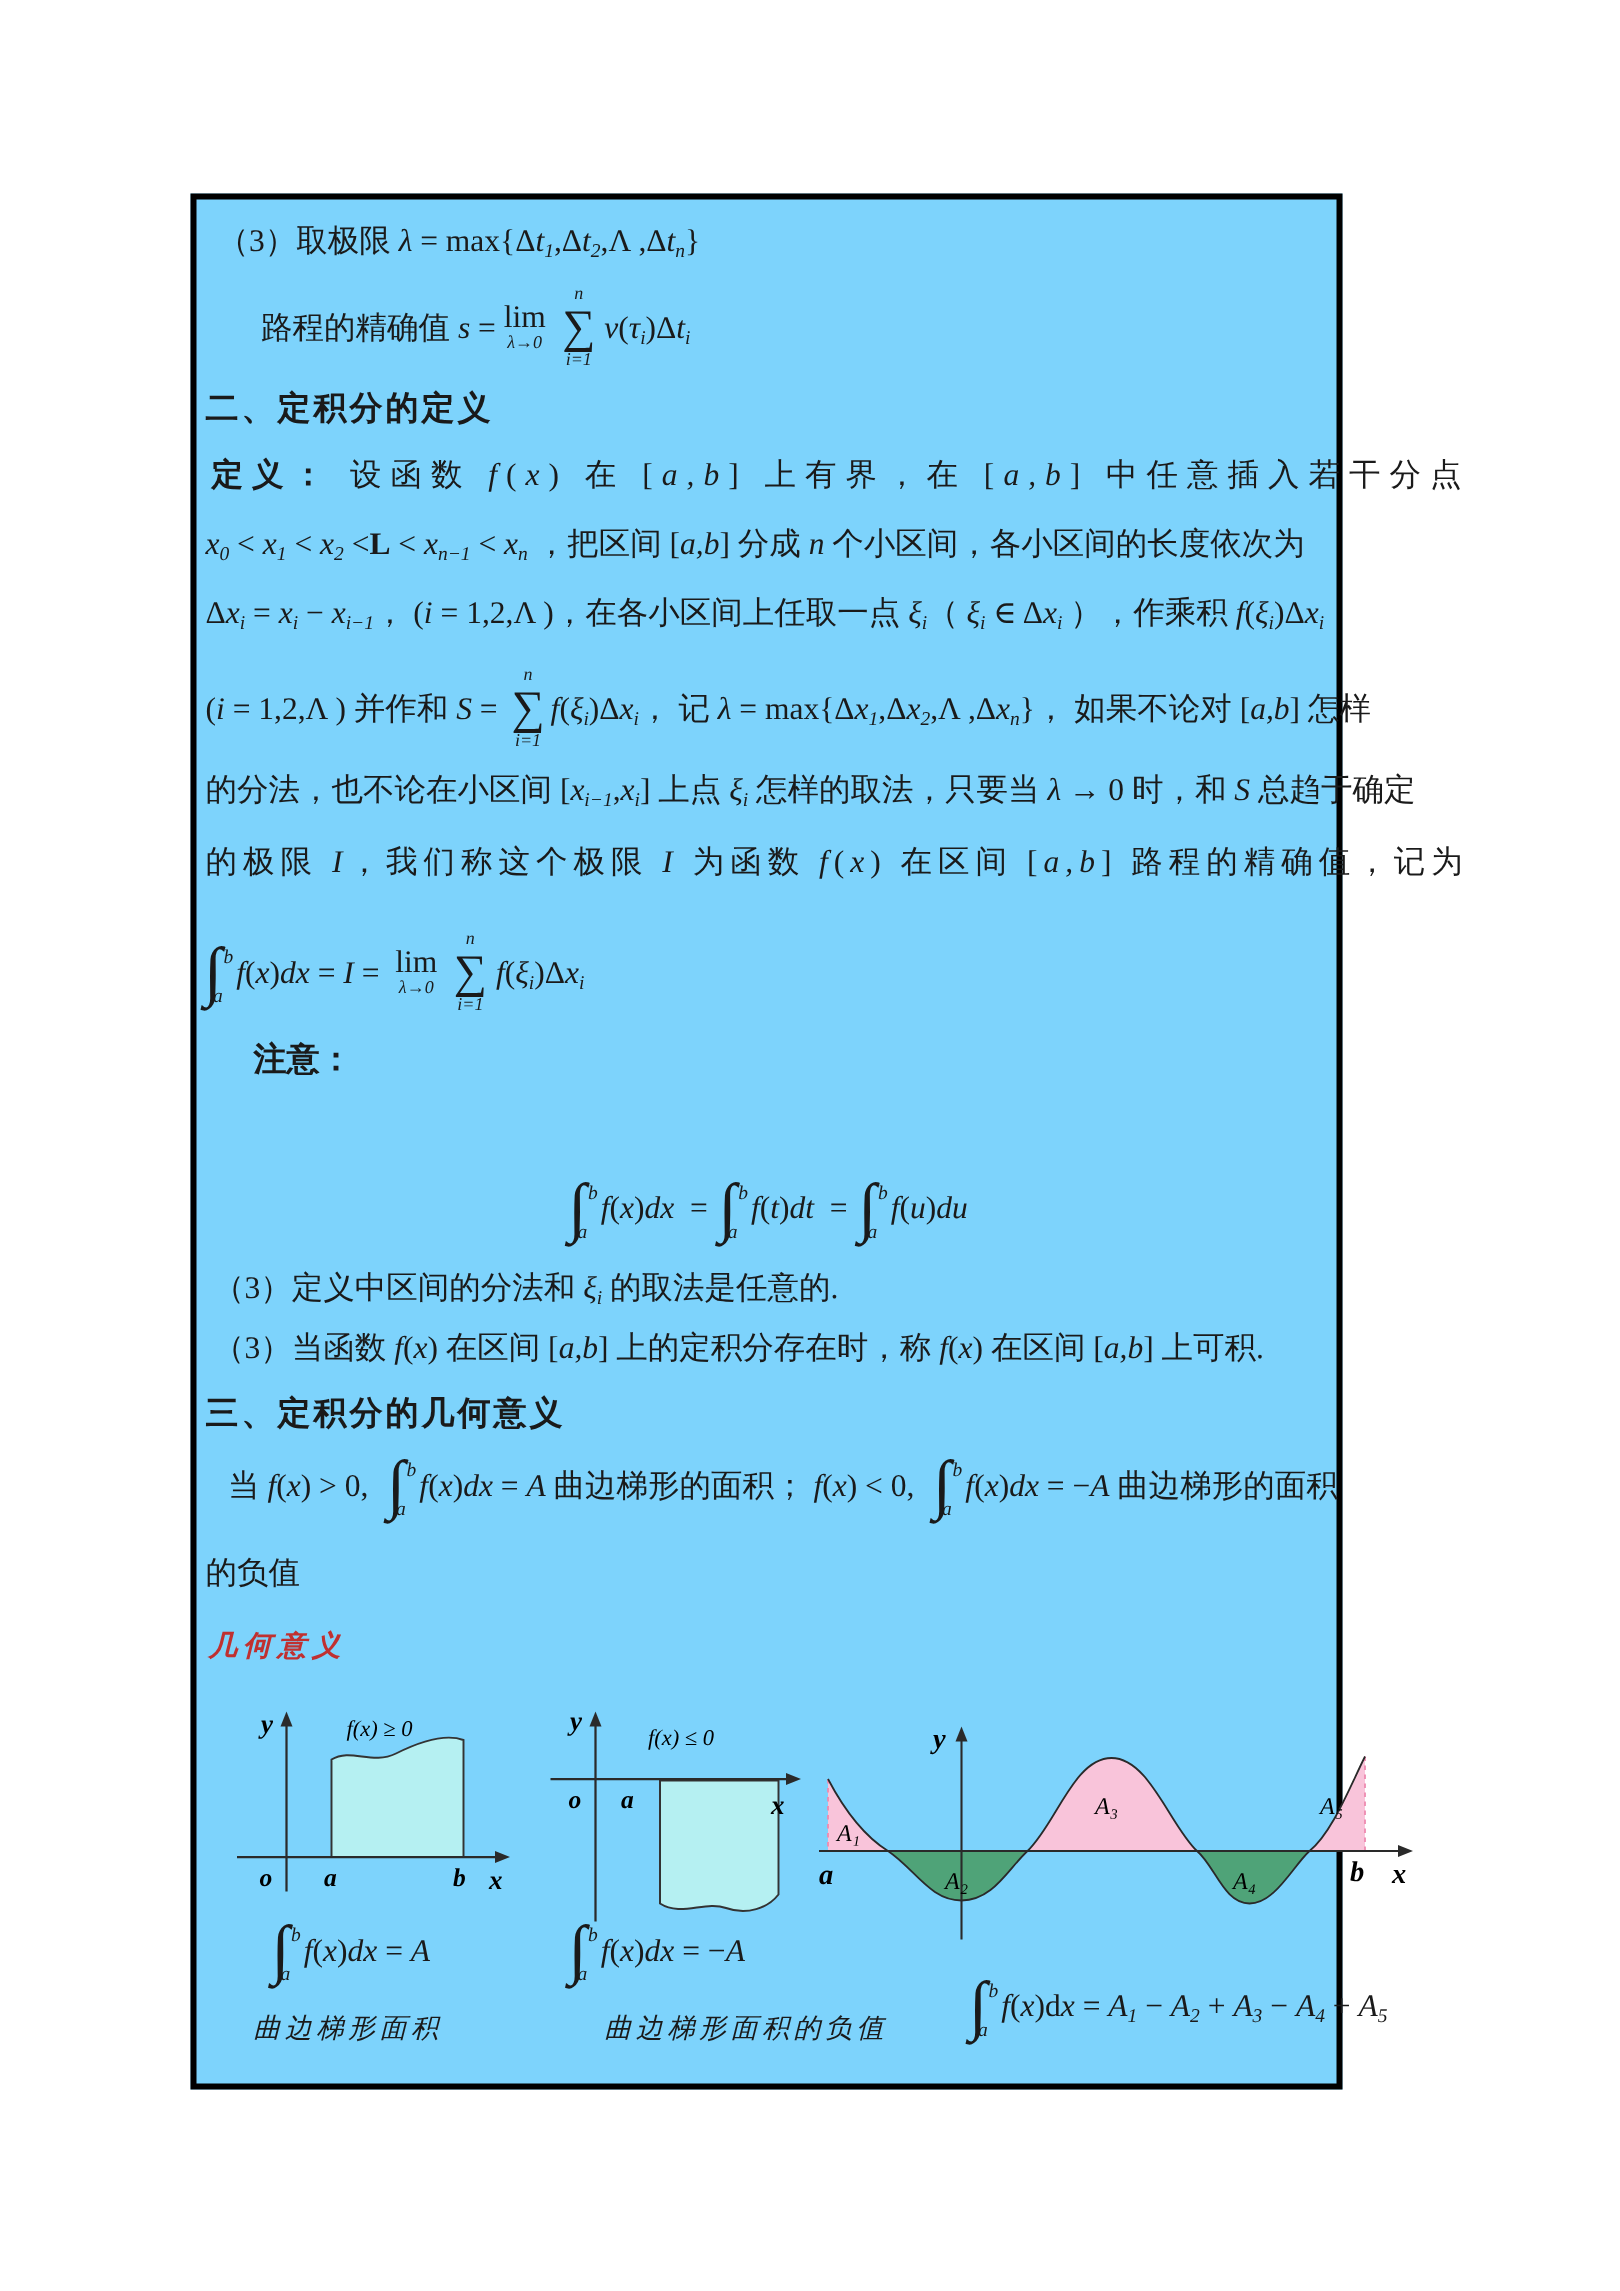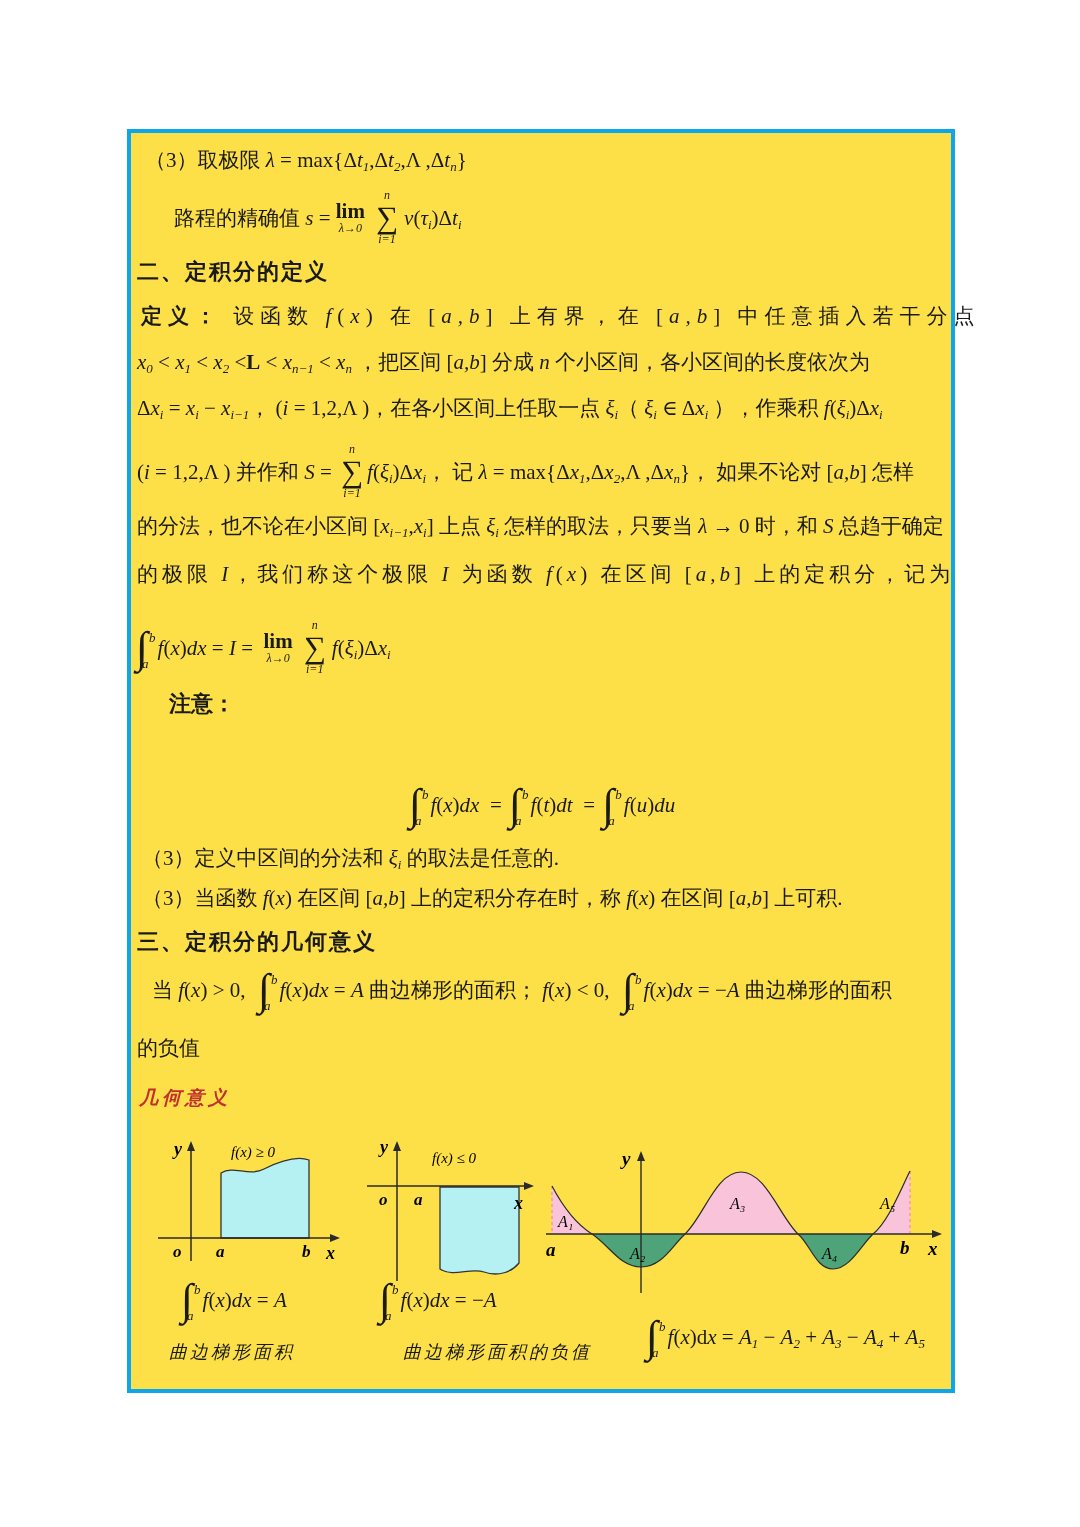--- a/index.html
+++ b/index.html
@@ -1,72 +1,72 @@
 <!DOCTYPE html>
 <html><head>
 <meta charset="utf-8">
 <style>
   html,body { margin:0; padding:0; }
   body {
     width:1080px; height:1527px; background:#ffffff; position:relative;
     font-family:"Liberation Serif","DejaVu Serif",serif; color:#1a1a1a;
   }
   .page-box {
-    position:absolute; left:127px; top:129px; width:828px; height:1264px;
-    border:4px solid #0ea5e9; box-sizing:border-box; background:#fde047;
+    position:absolute; left:127px; top:129px; width:768px; height:1264px;
+    border:4px solid #000000; box-sizing:border-box; background:#7dd3fc;
   }
   .line {
     position:absolute; display:flex; align-items:center;
     white-space:pre; font-size:21px; line-height:26px;
   }
   .heading { font-weight:bold; font-size:22px; letter-spacing:2px; font-family:"Liberation Sans","DejaVu Sans",sans-serif; }
   .wide { letter-spacing:6px; }
   .wide2 { letter-spacing:4px; }
-  .bold { font-weight:bold;font-family:Liberation Mono, monospace; }
+  .bold { font-weight:bold; }
   .red-label { color:#c03030; font-weight:bold; font-style:italic; font-size:19px; letter-spacing:4px; }
   .caption { font-style:italic; font-size:18px; letter-spacing:3px; }
   .centered { left:0; width:100%; justify-content:center; }
 
   
   .tk-r { font-style:normal; }
   .tk-i { font-style:italic; }
   .tk-b { font-weight:bold; }
   .tk-sub { font-size:13px; font-style:italic; position:relative; top:7px; }
   .tk-sp { display:inline-block; }
   .intg { display:flex; align-items:center; margin:0 2px; }
   .int-glyph { font-size:44px; line-height:0.85; font-style:normal; }
   .int-scripts { display:flex; flex-direction:column; justify-content:space-between; height:46px; font-size:13px; font-style:italic; }
   .int-sup { margin-left:1px; }
   .int-sub { margin-left:-6px; margin-top:auto; }
   .sumb { display:flex; flex-direction:column; align-items:center; margin:0 4px; }
   .sum-glyph { font-size:31px; line-height:0.95; font-style:normal; }
   .ou { font-size:12px; font-style:italic; line-height:1.15; }
   .limb { display:flex; flex-direction:column; align-items:center; margin-right:2px; }
-  .lim-base { line-height:1; font-style:normal;font-weight:bold; }
+  .lim-base { line-height:1; font-style:normal; }
 
   svg text { font-family:"Liberation Serif","DejaVu Serif",serif; }
   .svg-var { font-style:italic; font-weight:bold; }
   .svg-cond { font-style:italic; }
 </style>
 </head>
 <body>
 
 <div class="page-box">
 
   <div class="line" style="top:14px; left:14px;"><span class="tk-r">（3）取极限 </span><span class="tk-i">λ</span><span class="tk-r"> = max{Δ</span><span class="tk-i">t</span><span class="tk-sub">1</span><span class="tk-r">,Δ</span><span class="tk-i">t</span><span class="tk-sub">2</span><span class="tk-r">,Λ ,Δ</span><span class="tk-i">t</span><span class="tk-sub">n</span><span class="tk-r">}</span></div>
   <div class="line" style="top:52px; left:43px; height:66px;"><span class="tk-r">路程的精确值 </span><span class="tk-i">s</span><span class="tk-r"> = </span><span class="limb"><span class="lim-base">lim</span><span class="ou">λ→0</span></span><span class="tk-sp" style="width: 5px;"></span><span class="sumb"><span class="ou">n</span><span class="sum-glyph">∑</span><span class="ou">i=1</span></span><span class="tk-sp" style="width: 2px;"></span><span class="tk-i">v</span><span class="tk-r">(</span><span class="tk-i">τ</span><span class="tk-sub">i</span><span class="tk-r">)Δ</span><span class="tk-i">t</span><span class="tk-sub">i</span></div>
 
   <div class="line heading" style="top:126px; left:6px;">二、定积分的定义</div>
 
   <div class="line wide" style="top:170px; left:10px;"><span class="tk-b">定义：</span><span class="tk-r"> 设函数 </span><span class="tk-i">f</span><span class="tk-r">(</span><span class="tk-i">x</span><span class="tk-r">) 在 [</span><span class="tk-i">a,b</span><span class="tk-r">] 上有界，在 [</span><span class="tk-i">a,b</span><span class="tk-r">] 中任意插入若干分点</span></div>
   <div class="line" style="top:216px; left:6px;"><span class="tk-i">x</span><span class="tk-sub">0</span><span class="tk-r"> &lt; </span><span class="tk-i">x</span><span class="tk-sub">1</span><span class="tk-r"> &lt; </span><span class="tk-i">x</span><span class="tk-sub">2</span><span class="tk-r"> &lt;</span><span class="tk-b">L</span><span class="tk-r"> &lt; </span><span class="tk-i">x</span><span class="tk-sub">n−1</span><span class="tk-r"> &lt; </span><span class="tk-i">x</span><span class="tk-sub">n</span><span class="tk-r"> ，把区间 [</span><span class="tk-i">a,b</span><span class="tk-r">] 分成 </span><span class="tk-i">n</span><span class="tk-r"> 个小区间，各小区间的长度依次为</span></div>
   <div class="line" style="top:262px; left:6px;"><span class="tk-r">Δ</span><span class="tk-i">x</span><span class="tk-sub">i</span><span class="tk-r"> = </span><span class="tk-i">x</span><span class="tk-sub">i</span><span class="tk-r"> − </span><span class="tk-i">x</span><span class="tk-sub">i−1</span><span class="tk-r">， (</span><span class="tk-i">i</span><span class="tk-r"> = 1,2,Λ )，在各小区间上任取一点 </span><span class="tk-i">ξ</span><span class="tk-sub">i</span><span class="tk-r">（ </span><span class="tk-i">ξ</span><span class="tk-sub">i</span><span class="tk-r"> ∈ Δ</span><span class="tk-i">x</span><span class="tk-sub">i</span><span class="tk-r"> ），作乘积 </span><span class="tk-i">f</span><span class="tk-r">(</span><span class="tk-i">ξ</span><span class="tk-sub">i</span><span class="tk-r">)Δ</span><span class="tk-i">x</span><span class="tk-sub">i</span></div>
   <div class="line" style="top:306px; left:6px; height:66px;"><span class="tk-r">(</span><span class="tk-i">i</span><span class="tk-r"> = 1,2,Λ ) 并作和 </span><span class="tk-i">S</span><span class="tk-r"> = </span><span class="sumb"><span class="ou">n</span><span class="sum-glyph">∑</span><span class="ou">i=1</span></span><span class="tk-i">f</span><span class="tk-r">(</span><span class="tk-i">ξ</span><span class="tk-sub">i</span><span class="tk-r">)Δ</span><span class="tk-i">x</span><span class="tk-sub">i</span><span class="tk-r">， 记 </span><span class="tk-i">λ</span><span class="tk-r"> = max{Δ</span><span class="tk-i">x</span><span class="tk-sub">1</span><span class="tk-r">,Δ</span><span class="tk-i">x</span><span class="tk-sub">2</span><span class="tk-r">,Λ ,Δ</span><span class="tk-i">x</span><span class="tk-sub">n</span><span class="tk-r">}， 如果不论对 [</span><span class="tk-i">a,b</span><span class="tk-r">] 怎样</span></div>
   <div class="line" style="top:380px; left:6px;"><span class="tk-r">的分法，也不论在小区间 [</span><span class="tk-i">x</span><span class="tk-sub">i−1</span><span class="tk-r">,</span><span class="tk-i">x</span><span class="tk-sub">i</span><span class="tk-r">] 上点 </span><span class="tk-i">ξ</span><span class="tk-sub">i</span><span class="tk-r"> 怎样的取法，只要当 </span><span class="tk-i">λ</span><span class="tk-r"> → 0 时，和 </span><span class="tk-i">S</span><span class="tk-r"> 总趋于确定</span></div>
-  <div class="line wide2" style="top:428px; left:6px;"><span class="tk-r">的极限 </span><span class="tk-i">I</span><span class="tk-r">，我们称这个极限 </span><span class="tk-i">I</span><span class="tk-r"> 为函数 </span><span class="tk-i">f</span><span class="tk-r">(</span><span class="tk-i">x</span><span class="tk-r">) 在区间 [</span><span class="tk-i">a,b</span><span class="tk-r">] 上的定积分，记为</span></div>
+  <div class="line wide2" style="top:428px; left:6px;"><span class="tk-r">的极限 </span><span class="tk-i">I</span><span class="tk-r">，我们称这个极限 </span><span class="tk-i">I</span><span class="tk-r"> 为函数 </span><span class="tk-i">f</span><span class="tk-r">(</span><span class="tk-i">x</span><span class="tk-r">) 在区间 [</span><span class="tk-i">a,b</span><span class="tk-r">] 路程的精确值，记为</span></div>
 
   <div class="line" style="top:478px; left:3px; height:74px;"><span class="intg"><span class="int-glyph">∫</span><span class="int-scripts"><span class="int-sup">b</span><span class="int-sub">a</span></span></span><span class="tk-i">f</span><span class="tk-r">(</span><span class="tk-i">x</span><span class="tk-r">)</span><span class="tk-i">dx</span><span class="tk-r"> = </span><span class="tk-i">I</span><span class="tk-r"> =  </span><span class="limb"><span class="lim-base">lim</span><span class="ou">λ→0</span></span><span class="tk-sp" style="width: 5px;"></span><span class="sumb"><span class="ou">n</span><span class="sum-glyph">∑</span><span class="ou">i=1</span></span><span class="tk-sp" style="width: 2px;"></span><span class="tk-i">f</span><span class="tk-r">(</span><span class="tk-i">ξ</span><span class="tk-sub">i</span><span class="tk-r">)Δ</span><span class="tk-i">x</span><span class="tk-sub">i</span></div>
 
   <div class="line bold" style="top:560px; left:38px; font-size:22px;">注意：</div>
   <div class="line centered" style="top:645px; height:54px;"><span class="intg"><span class="int-glyph">∫</span><span class="int-scripts"><span class="int-sup">b</span><span class="int-sub">a</span></span></span><span class="tk-i">f</span><span class="tk-r">(</span><span class="tk-i">x</span><span class="tk-r">)</span><span class="tk-i">dx</span><span class="tk-r">  = </span><span class="intg"><span class="int-glyph">∫</span><span class="int-scripts"><span class="int-sup">b</span><span class="int-sub">a</span></span></span><span class="tk-i">f</span><span class="tk-r">(</span><span class="tk-i">t</span><span class="tk-r">)</span><span class="tk-i">dt</span><span class="tk-r">  = </span><span class="intg"><span class="int-glyph">∫</span><span class="int-scripts"><span class="int-sup">b</span><span class="int-sub">a</span></span></span><span class="tk-i">f</span><span class="tk-r">(</span><span class="tk-i">u</span><span class="tk-r">)</span><span class="tk-i">du</span></div>
   <div class="line" style="top:712px; left:11px;"><span class="tk-r">（3）定义中区间的分法和 </span><span class="tk-i">ξ</span><span class="tk-sub">i</span><span class="tk-r"> 的取法是任意的.</span></div>
   <div class="line" style="top:752px; left:11px;"><span class="tk-r">（3）当函数 </span><span class="tk-i">f</span><span class="tk-r">(</span><span class="tk-i">x</span><span class="tk-r">) 在区间 [</span><span class="tk-i">a,b</span><span class="tk-r">] 上的定积分存在时，称 </span><span class="tk-i">f</span><span class="tk-r">(</span><span class="tk-i">x</span><span class="tk-r">) 在区间 [</span><span class="tk-i">a,b</span><span class="tk-r">] 上可积.</span></div>
 
   <div class="line heading" style="top:796px; left:6px;text-align:center;">三、定积分的几何意义</div>
   <div class="line" style="top:830px; left:21px; height:54px;"><span class="tk-r">当 </span><span class="tk-i">f</span><span class="tk-r">(</span><span class="tk-i">x</span><span class="tk-r">) &gt; 0,  </span><span class="intg"><span class="int-glyph">∫</span><span class="int-scripts"><span class="int-sup">b</span><span class="int-sub">a</span></span></span><span class="tk-i">f</span><span class="tk-r">(</span><span class="tk-i">x</span><span class="tk-r">)</span><span class="tk-i">dx</span><span class="tk-r"> = </span><span class="tk-i">A</span><span class="tk-r"> 曲边梯形的面积； </span><span class="tk-i">f</span><span class="tk-r">(</span><span class="tk-i">x</span><span class="tk-r">) &lt; 0,  </span><span class="intg"><span class="int-glyph">∫</span><span class="int-scripts"><span class="int-sup">b</span><span class="int-sub">a</span></span></span><span class="tk-i">f</span><span class="tk-r">(</span><span class="tk-i">x</span><span class="tk-r">)</span><span class="tk-i">dx</span><span class="tk-r"> = −</span><span class="tk-i">A</span><span class="tk-r"> 曲边梯形的面积</span></div>

